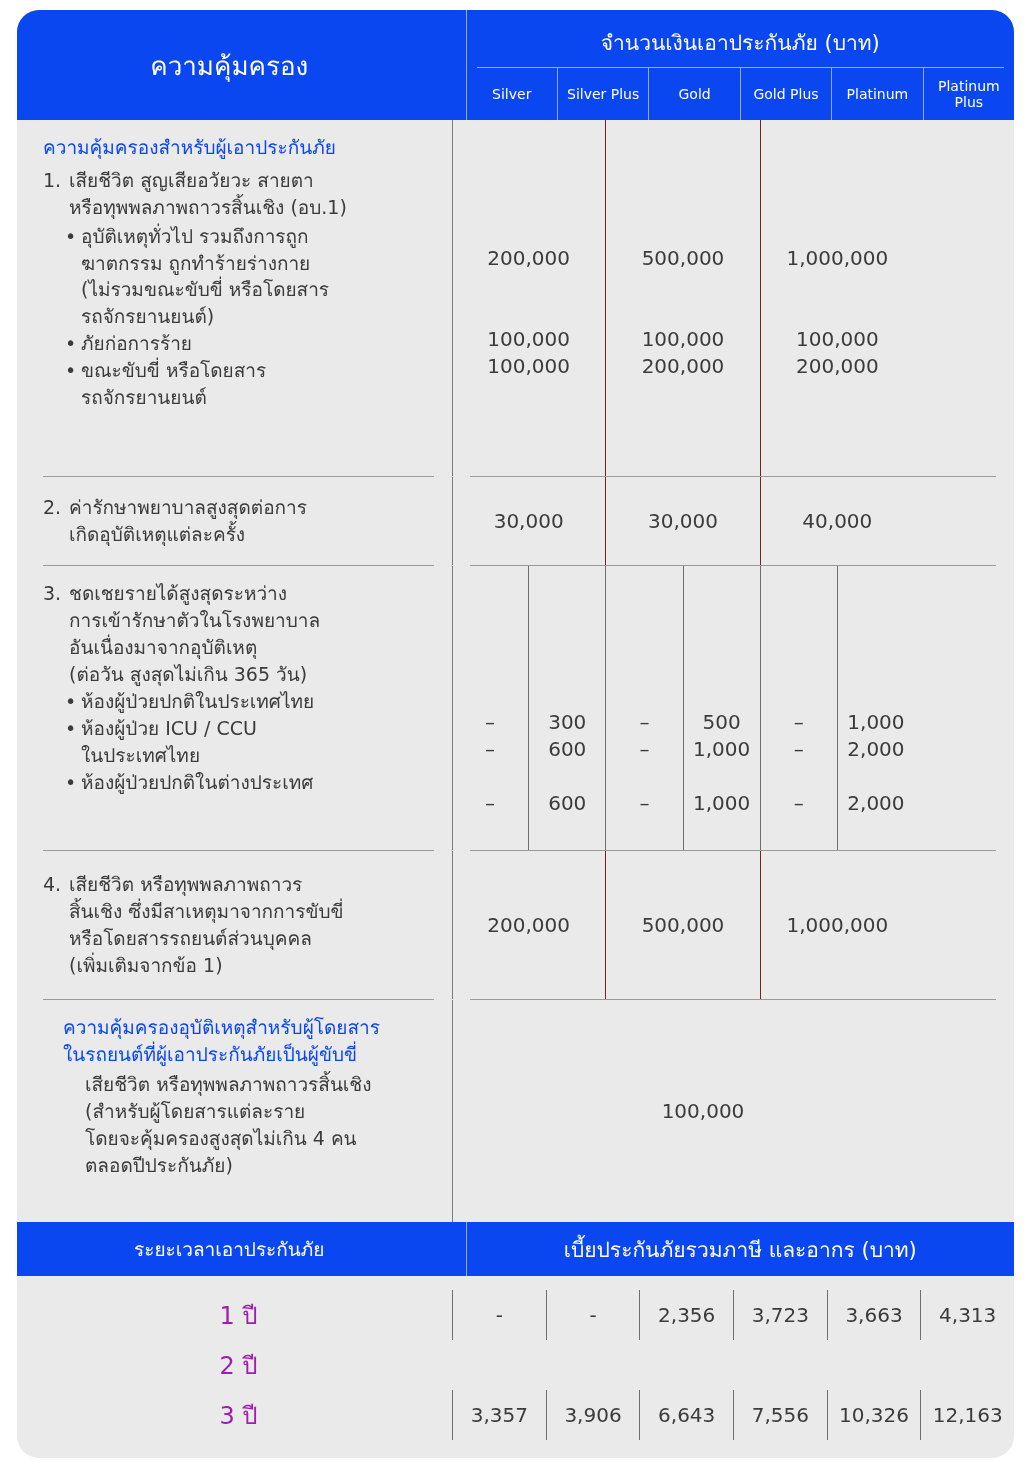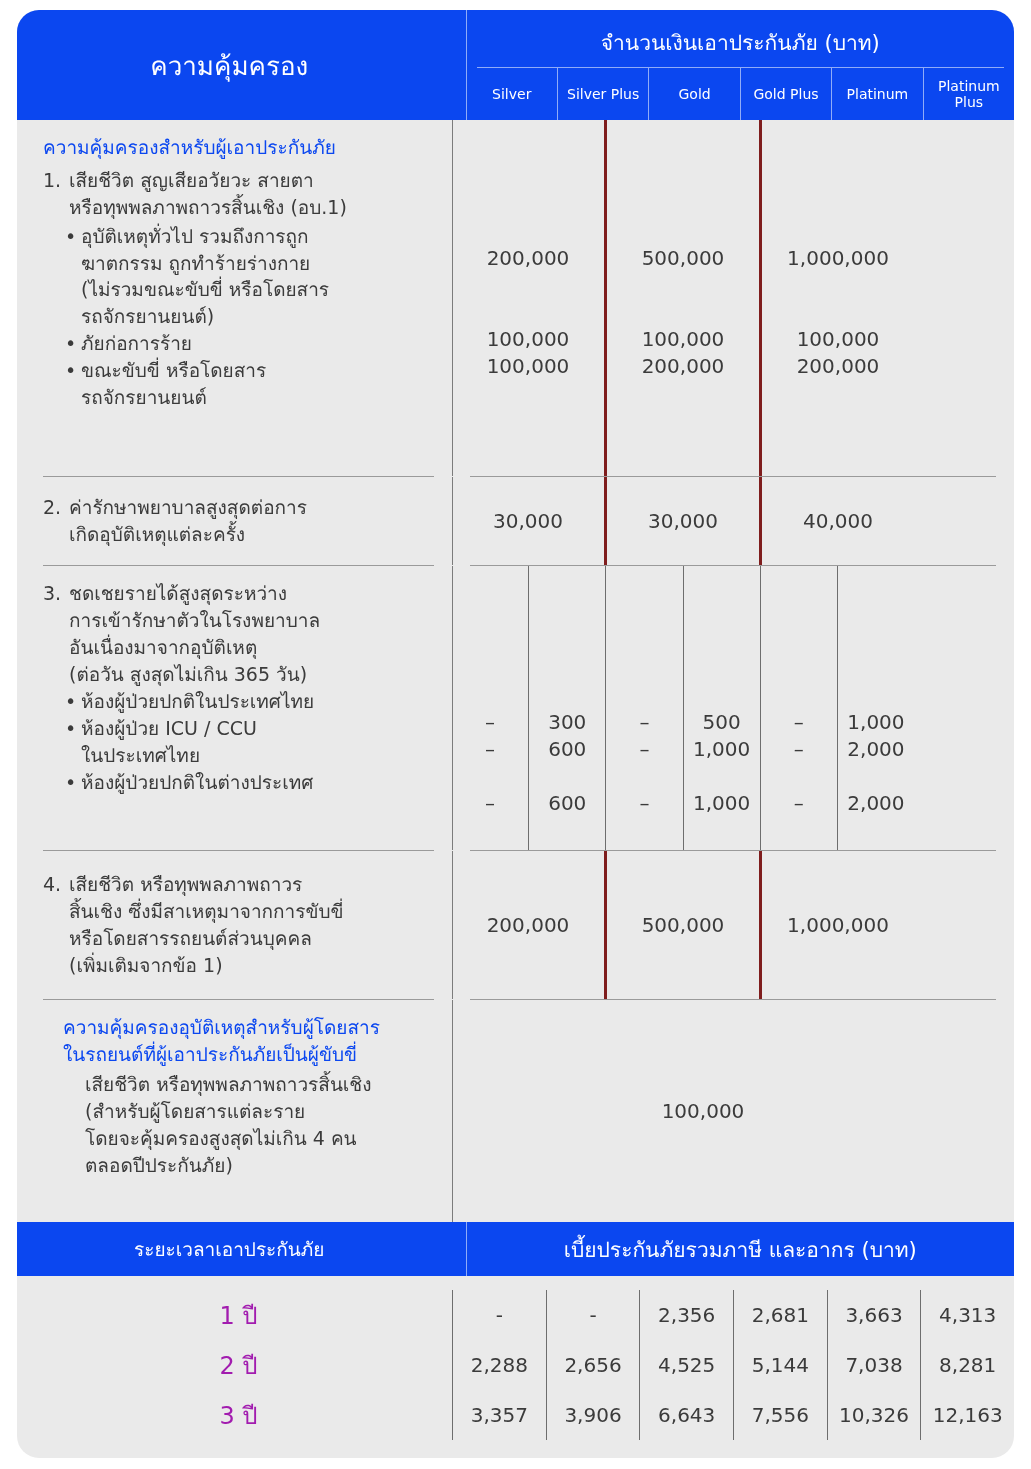--- a/index.html
+++ b/index.html
@@ -166,21 +166,21 @@
   .grid6 > .vcol:first-child { border-left: none; }
 
   .grid3 { display: flex; width: 100%; height: 100%; }
   .grid3 > .vcol3 {
     flex: 1 1 0;
     display: flex;
     align-items: center;
     justify-content: center;
     font-size: 20px;
     color: #3b3b3b;
-    border-left: 3px solid #7f1d1d;
+    border-left: 1px solid #7f1d1d;
   }
   .grid3 > .vcol3:first-child { border-left: none; }
 
   .grid1 {
     display: flex; width: 100%; height: 100%;
     align-items: center; justify-content: center;
     font-size: 20px; color: #3b3b3b;
   }
 
   .stack {
@@ -527,36 +527,28 @@
   </div>
 
   <div style="height:14px;"></div>
 
   <div class="prem-row">
     <div class="prem-label">1 ปี</div>
     <div class="prem-vals">
       <div class="pv">-</div>
       <div class="pv">-</div>
       <div class="pv">2,356</div>
-      <div class="pv">2,681</div>
+      <div class="pv">3,723</div>
       <div class="pv">3,663</div>
       <div class="pv">4,313</div>
     </div>
   </div>
 
   <div class="prem-row">
     <div class="prem-label">2 ปี</div>
-    <div class="prem-vals">
-      <div class="pv">2,288</div>
-      <div class="pv">2,656</div>
-      <div class="pv">4,525</div>
-      <div class="pv">5,144</div>
-      <div class="pv">7,038</div>
-      <div class="pv">8,281</div>
-    </div>
   </div>
 
   <div class="prem-row">
     <div class="prem-label">3 ปี</div>
     <div class="prem-vals">
       <div class="pv">3,357</div>
       <div class="pv">3,906</div>
       <div class="pv">6,643</div>
       <div class="pv">7,556</div>
       <div class="pv">10,326</div>

